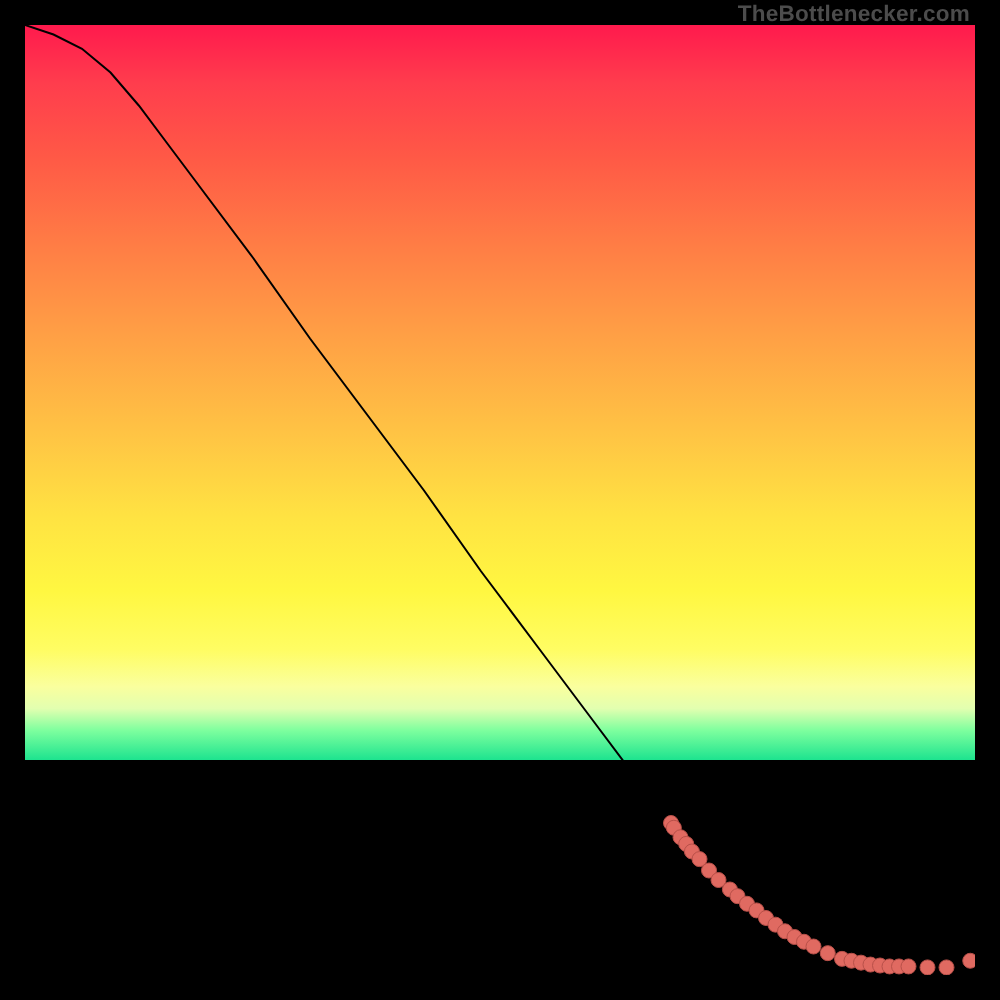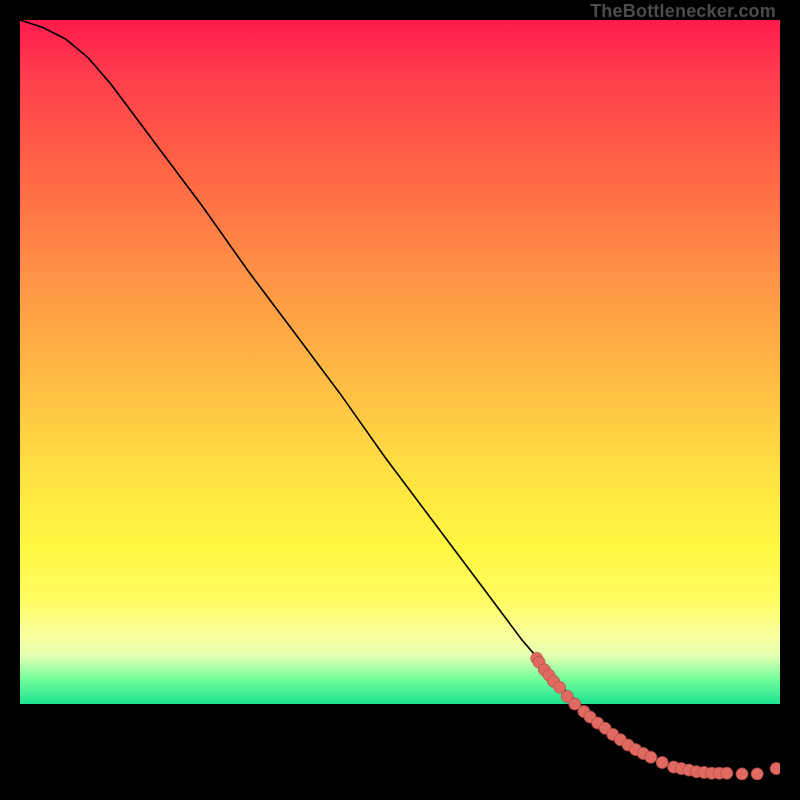--- a/index.html
+++ b/index.html
@@ -1,21 +1,21 @@
 <!DOCTYPE html>
 <html><head>
 <meta charset="utf-8">
 <style>
   * { margin: 0; padding: 0; box-sizing: border-box; }
   html, body { width: 800px; height: 800px; background: #000; overflow: hidden; }
   .wrap { position: relative; width: 800px; height: 800px; background: #000; }
   .plot {
     position: absolute;
     left: 20px; top: 20px;
-    width: 760px; height: 684px;
+    width: 760px; height: 588px;
     background: linear-gradient(
       to bottom,
       #ff1a4d 0%,
       #ff3d4d 8%,
       #ff5946 18%,
       #ff7d45 30%,
       #ff9f45 42%,
       #ffc244 55%,
       #ffe342 67%,
       #fff741 77%,

